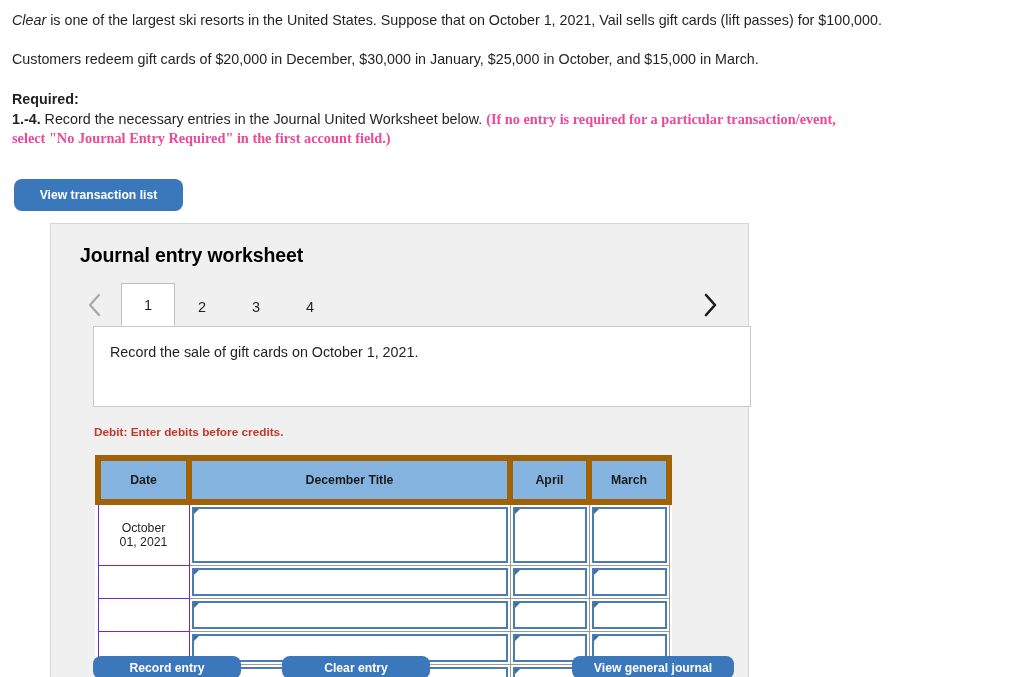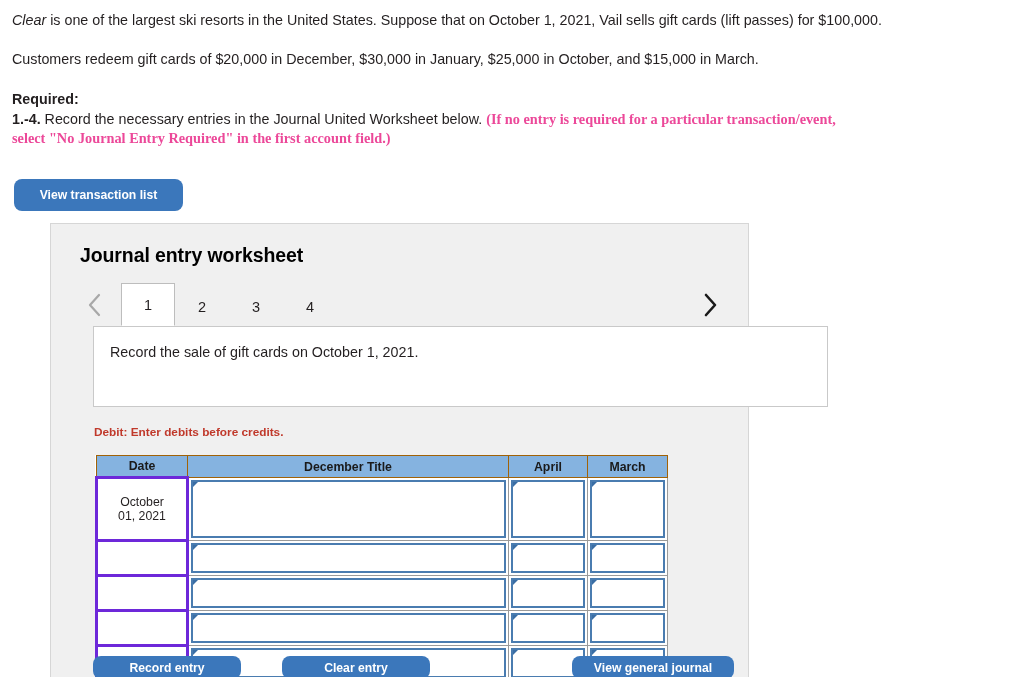--- a/index.html
+++ b/index.html
@@ -144,21 +144,21 @@
     height: 43px;
     position: relative;
     z-index: 3;
   }
 
   
   .txn-box {
     position: absolute;
     left: 42px;
     top: 102px;
-    width: 735px;
+    width: 658px;
     height: 81px;
     background: #ffffff;
     border: 1px solid #c9c9c9;
     box-sizing: border-box;
   }
   .txn-text {
     position: absolute;
     left: 16px;
     top: 17px;
     font-size: 14.3px;
@@ -179,31 +179,31 @@
     position: absolute;
     left: 44px;
     top: 231px;
     width: 571px;
     border-collapse: collapse;
     table-layout: fixed;
     background: #ffffff;
   }
   .jtable th {
     background: #85b3e0;
-    border: 1px solid #a16207;
+    border: 6px solid #a16207;
     color: #1a1a1a;
     font-size: 12.3px;
     font-weight: bold;
     height: 20px;
-    padding: 0;
+    padding: 9px;
     text-align: center;
   }
   .jtable td {
     padding: 16px;
-    border: 3px solid #6d28d9;
+    border: 1px solid #6d28d9;
     height: 24px;
     vertical-align: middle;
   }
   .col-date   { width: 91px; }
   .col-acct   { width: 321px; }
   .col-debit  { width: 79px; }
   .col-credit { width: 80px; }
 
   .date-cell {
     font-size: 12.3px;

